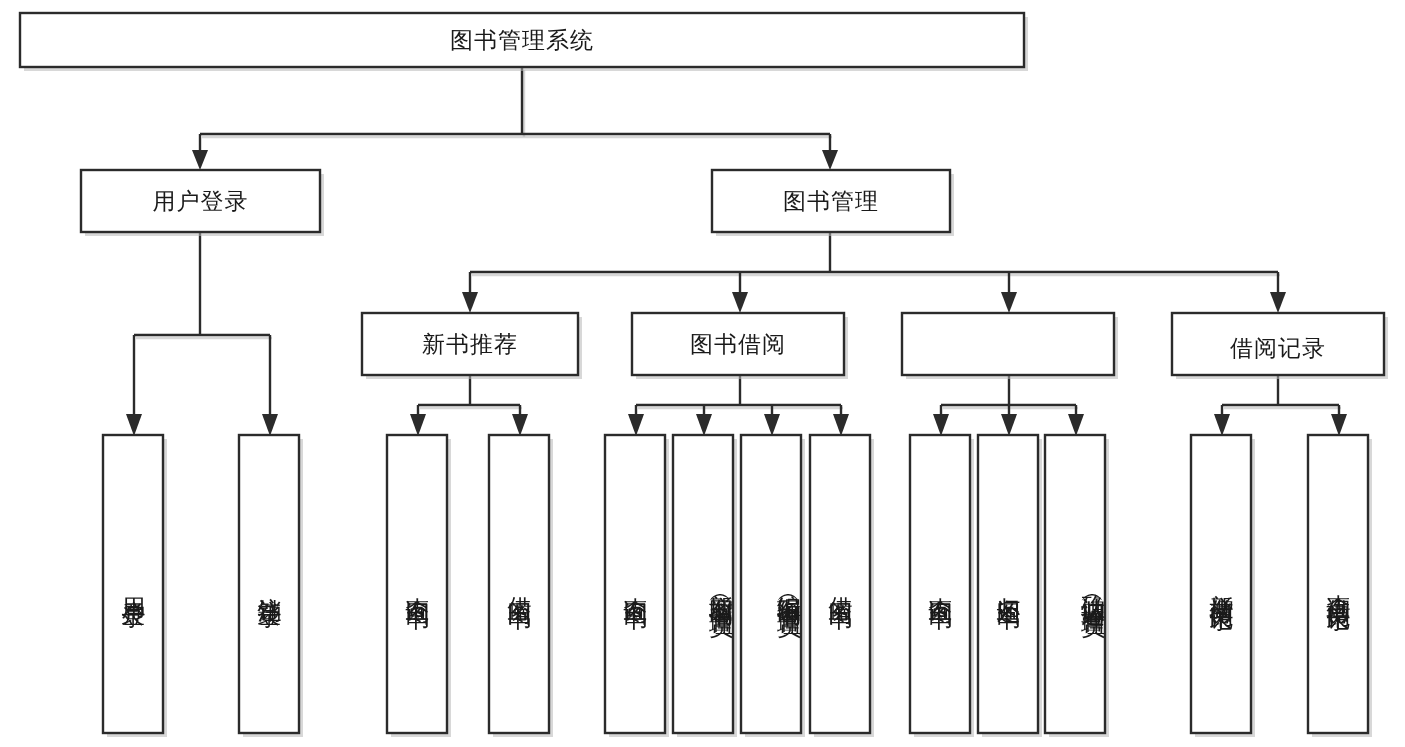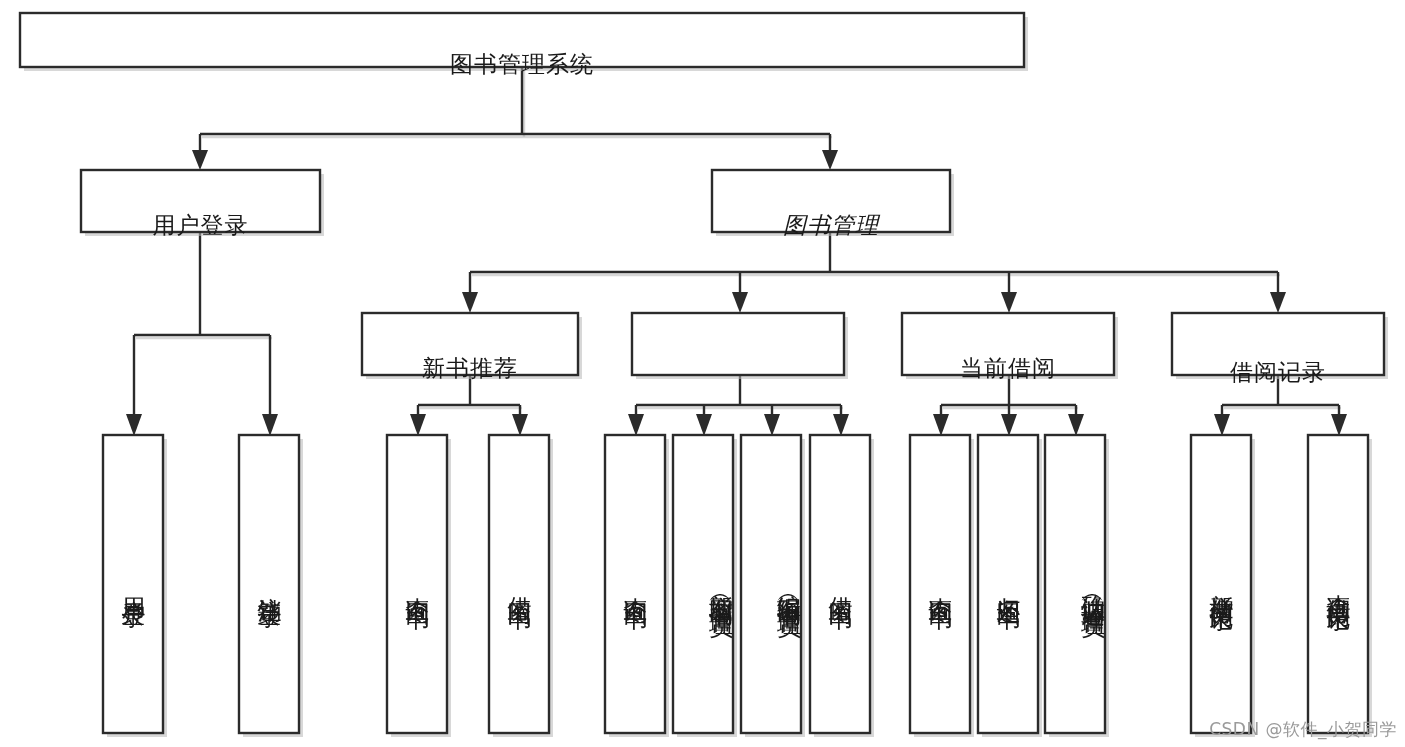--- a/index.html
+++ b/index.html
@@ -72,21 +72,20 @@
   .htext {
     position: absolute;
     font-family: "DejaVu Sans", "Liberation Sans", sans-serif;
     font-size: 23px;
     color: #1a1a1a;
     letter-spacing: 1px;
     white-space: nowrap;
     display: flex;
     align-items: center;
     justify-content: center;
-    margin-top: 24px;
   }
 </style>
 </head>
 <body>
 
 <div id="diagram-root">
 
   <svg width="1405" height="747" viewBox="0 0 1405 747">
 
     <g>
@@ -213,35 +212,34 @@
       <rect class="node-box" x="978" y="435" width="60" height="298"></rect>
       <rect class="node-box" x="1045" y="435" width="60" height="298"></rect>
       <rect class="node-box" x="1191" y="435" width="60" height="298"></rect>
       <rect class="node-box" x="1308" y="435" width="60" height="298"></rect>
     </g>
   </svg>
 
   <div class="htext" style="left:20px; top:13px; width:1004px; height:54px;">图书管理系统</div>
 
   <div class="htext" style="left:81px; top:170px; width:239px; height:62px;">用户登录</div>
-  <div class="htext" style="left:712px; top:170px; width:238px; height:62px;font-style:italic;">图书管理</div>
+  <div class="htext" style="left:712px; top:170px; width:238px; height:62px;">图书管理</div>
 
   <div class="htext" style="left:362px; top:313px; width:216px; height:62px;border-radius:12px;">新书推荐</div>
-  <div class="htext" style="left:902px; top:313px; width:212px; height:62px;">当前借阅</div>
+  <div class="htext" style="left:632px; top:313px; width:212px; height:62px;">图书借阅</div>
   <div class="htext" style="left:1172px; top:313px; width:212px; height:70px;">借阅记录</div>
 
   <div class="vtext" style="left:103px; top:435px; width:60px; height:298px; display:flex; align-items:center; justify-content:center;">用户登录</div>
   <div class="vtext" style="left:239px; top:435px; width:60px; height:298px; display:flex; align-items:center; justify-content:center;">注销登录</div>
   <div class="vtext" style="left:387px; top:435px; width:60px; height:298px; display:flex; align-items:center; justify-content:center;">查询图书</div>
   <div class="vtext" style="left:489px; top:435px; width:60px; height:298px; display:flex; align-items:center; justify-content:center;">借阅图书</div>
   <div class="vtext" style="left:605px; top:435px; width:60px; height:298px; display:flex; align-items:center; justify-content:center;">查询图书</div>
   <div class="vtext" style="left:673px; top:435px; width:60px; height:298px; display:flex; align-items:flex-start; justify-content:center; padding-top:8px; box-sizing:border-box;">新增图书（管理员）</div>
   <div class="vtext" style="left:741px; top:435px; width:60px; height:298px; display:flex; align-items:flex-start; justify-content:center; padding-top:8px; box-sizing:border-box;">编辑图书（管理员）</div>
   <div class="vtext" style="left:810px; top:435px; width:60px; height:298px; display:flex; align-items:center; justify-content:center;">借阅图书</div>
   <div class="vtext" style="left:910px; top:435px; width:60px; height:298px; display:flex; align-items:center; justify-content:center;">查询图书</div>
   <div class="vtext" style="left:978px; top:435px; width:60px; height:298px; display:flex; align-items:center; justify-content:center;">归还图书</div>
   <div class="vtext" style="left:1045px; top:435px; width:60px; height:298px; display:flex; align-items:flex-start; justify-content:center; padding-top:8px; box-sizing:border-box;">确认归还（管理员）</div>
   <div class="vtext" style="left:1191px; top:435px; width:60px; height:298px; display:flex; align-items:center; justify-content:center;">新增借阅记录</div>
   <div class="vtext" style="left:1308px; top:435px; width:60px; height:298px; display:flex; align-items:center; justify-content:center;">查询借阅记录</div>
 
-  <div class="watermark">CSDN @软件_小贺同学</div>
 
 </div>
 
 </body></html>

